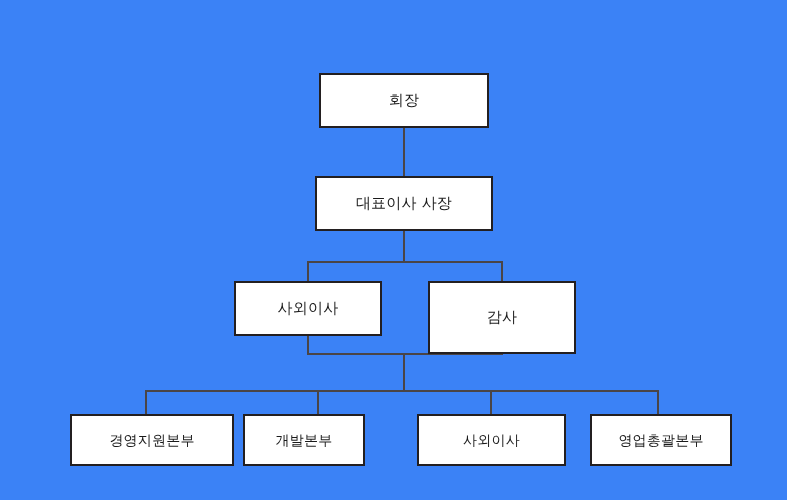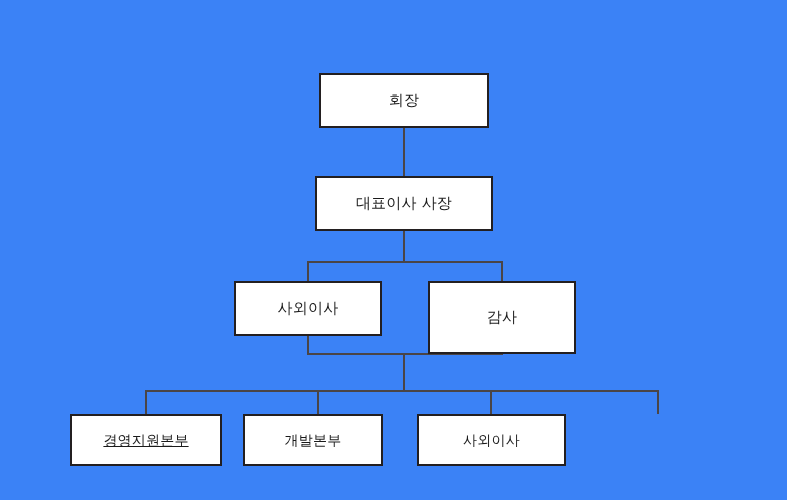--- a/index.html
+++ b/index.html
@@ -84,26 +84,29 @@
 
   <div class="connector v" style="left:403px; top:353px; height:39px;"></div>
 
   <div class="connector h" style="left:145px; top:390px; width:513px;"></div>
 
   <div class="connector v" style="left:145px; top:390px; height:24px;"></div>
   <div class="connector v" style="left:317px; top:390px; height:24px;"></div>
   <div class="connector v" style="left:490px; top:390px; height:24px;"></div>
   <div class="connector v" style="left:657px; top:390px; height:24px;"></div>
 
-  <div class="org-box level-4" style="left:70px; top:414px; width:152px; height:52px;text-decoration:underline;">
+  <div class="org-box level-4" style="left:70px; top:414px; width:164px; height:52px;">
     <span>경영지원본부</span>
   </div>
 
-  <div class="org-box level-4" style="left:243px; top:414px; width:140px; height:52px;">
+  <div class="org-box level-4" style="left:243px; top:414px; width:122px; height:52px;">
     <span>개발본부</span>
   </div>
 
   <div class="org-box level-4" style="left:417px; top:414px; width:149px; height:52px;">
     <span>사외이사</span>
   </div>
 
+  <div class="org-box level-4" style="left:590px; top:414px; width:142px; height:52px;">
+    <span>영업총괄본부</span>
+  </div>
 
 </div>
 
 </body></html>

